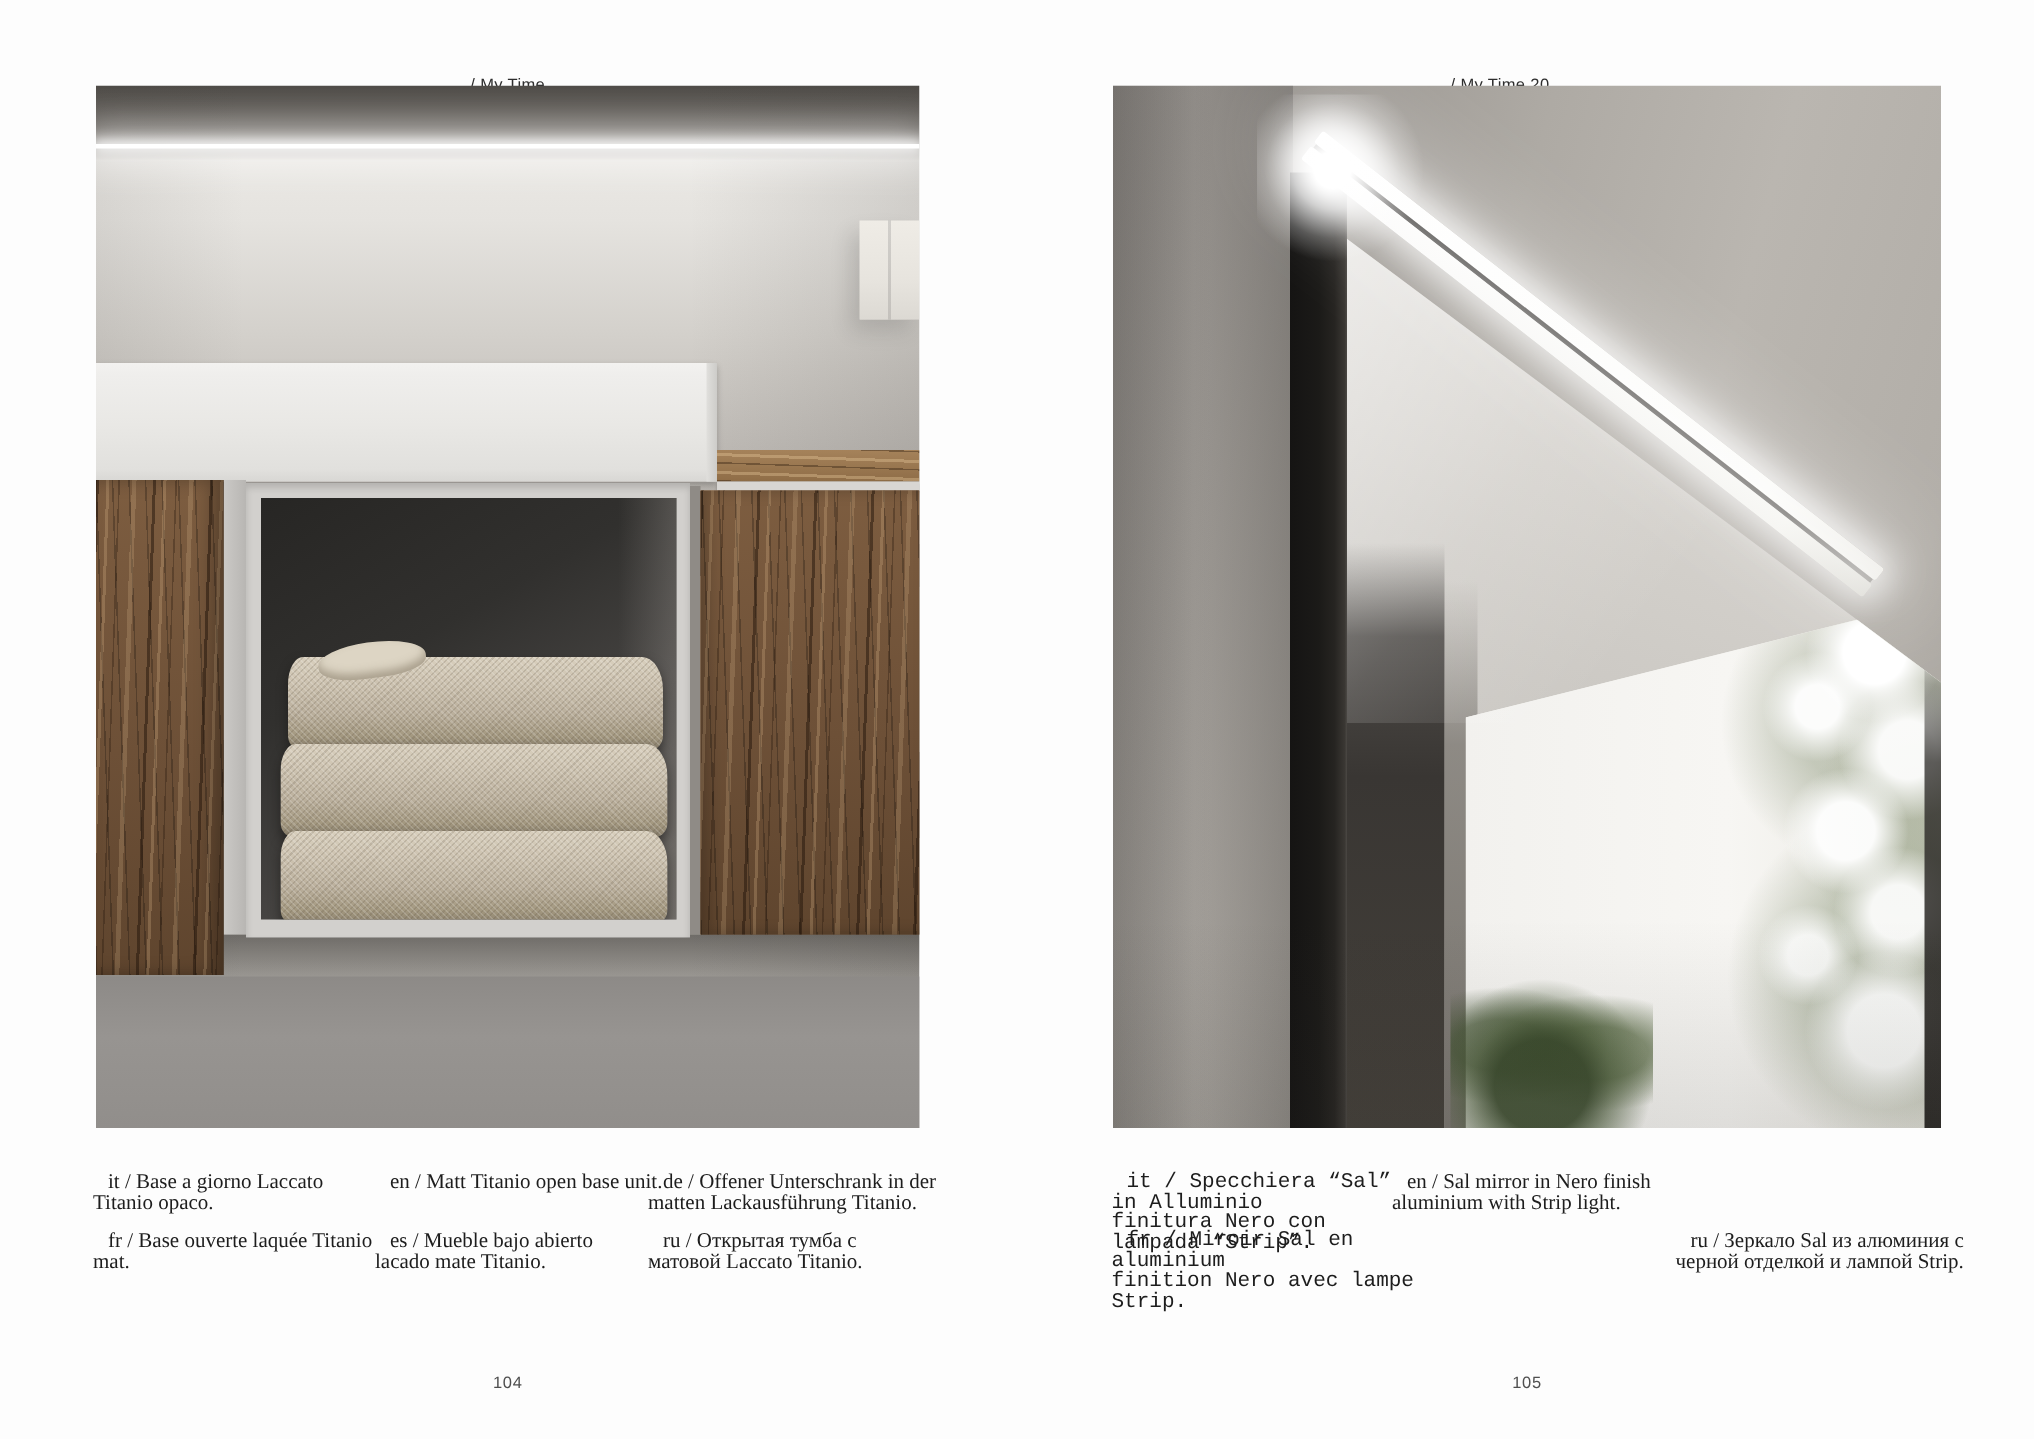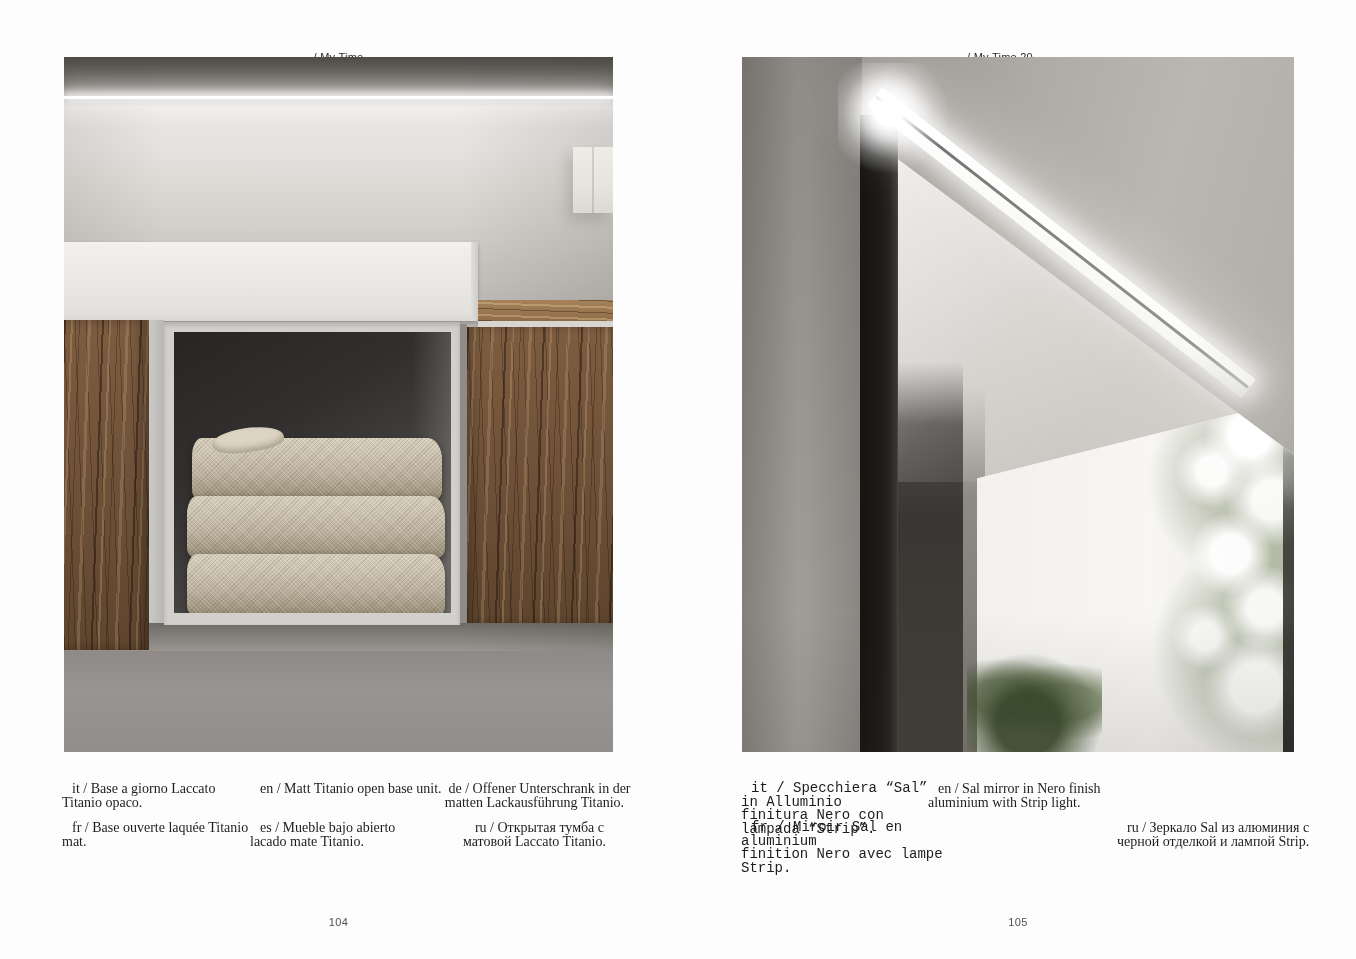--- a/index.html
+++ b/index.html
@@ -12,21 +12,21 @@
   .page-header.hl{left:64px;width:549px;}
   .page-header.hr{left:724px;width:552px;}
   .pagenum{position:absolute;top:916px;text-align:center;font-size:11px;color:#4f4f4f;letter-spacing:.4px;}
   .pagenum.pl{left:64px;width:549px;}
   .pagenum.pr{left:742px;width:552px;}
 
   
   .caption{position:absolute;width:205px;font-family:"Liberation Serif",serif;font-size:14px;
            line-height:13.5px;color:#1d1d1d;white-space:pre-line;text-indent:10px;}
   .r1{top:782px;} .r2{top:821px;}
-  .lc1{left:62px;} .lc2{left:250px;} .lc3{left:432px;text-align:center;}
+  .lc1{left:62px;} .lc2{left:250px;} .lc3{left:432px;}
   .rc1{left:741px;font-family:Liberation Mono, monospace;} .rc2{left:928px;} .rc3{left:1117px;}
 
   
   .photo{position:absolute;top:57px;height:695px;overflow:hidden;}
   .photo-left{left:64px;width:549px;}
   .photo-right{left:742px;width:552px;}
   .photo *{position:absolute;}
 
   
   .pl-wall{inset:0;background:

